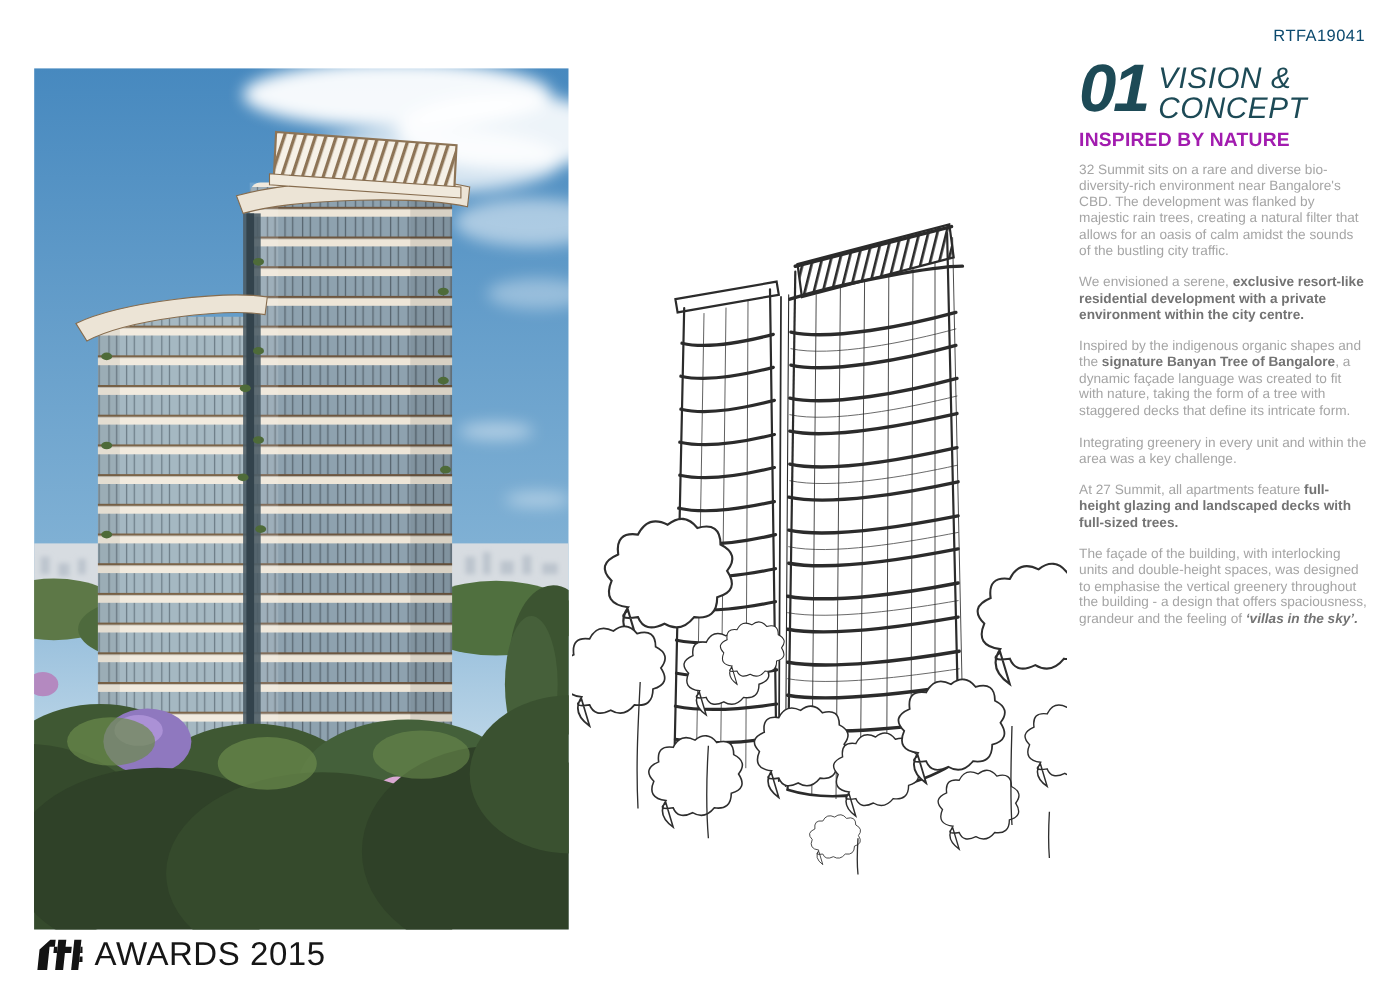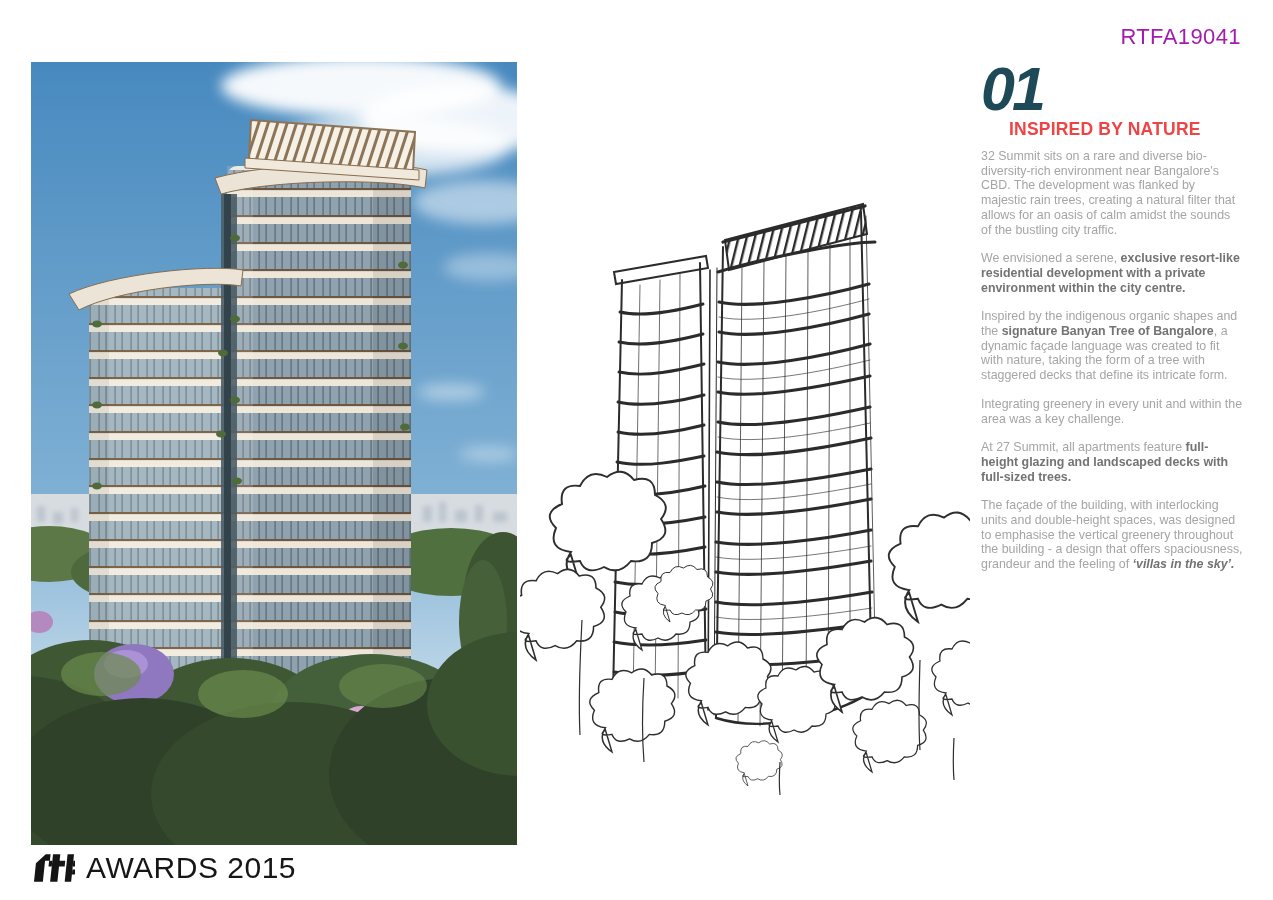--- a/index.html
+++ b/index.html
@@ -6,25 +6,25 @@
   body{font-family:"Liberation Sans", sans-serif; -webkit-font-smoothing:antialiased;}
   .board{position:relative;width:1273px;height:900px;background:#ffffff;overflow:hidden;}
 
   .photo-panel{position:absolute;left:31px;top:62px;width:486px;height:783px;}
   .photo-panel svg{display:block;width:100%;height:100%;}
 
   .sketch-panel{position:absolute;left:520px;top:150px;width:450px;height:650px;}
   .sketch-panel svg{display:block;width:100%;height:100%;}
 
   .right-col{position:absolute;left:981px;top:24px;width:262px;}
-  .entry-code{text-align:right;font-size:22px;color:#a21caf;letter-spacing:.4px;margin:0 2px 14px 0;}
+  .entry-code{text-align:right;font-size:15px;color:#0c4a6e;letter-spacing:.4px;margin:0 2px 14px 0;}
   .title-row{display:flex;align-items:flex-start;margin-top:4px;}
   .section-num{font-size:61px;line-height:.82;font-weight:bold;font-style:italic;color:#1d4a56;letter-spacing:-3px;}
   .section-title{font-style:italic;font-size:27px;line-height:1.0;color:#1d4a56;margin-left:10px;margin-top:3px;letter-spacing:.5px;}
-  .subtitle{font-weight:bold;font-size:17.5px;color:#ef4444;margin-top:5px;letter-spacing:.2px;margin-left:28px;}
+  .subtitle{font-weight:bold;font-size:17.5px;color:#a21caf;margin-top:5px;letter-spacing:.2px;}
   .paras{margin-top:9px;}
   .paras p{font-size:12.4px;line-height:14.7px;color:#a5a5a5;margin:0 0 14px 0;}
   .paras .b{font-weight:bold;color:#737373;}
   .paras .i{font-style:italic;}
 
   .footer{position:absolute;left:33px;top:846px;height:44px;display:flex;align-items:center;}
   .rtf-mark{width:42px;height:38px;margin-right:11px;}
   .awards-label{font-size:30px;color:#161616;letter-spacing:.5px;}
 </style>
 </head>
@@ -270,20 +270,24 @@
           <path d="M434,588 C433,606 433,618 434,630"></path>
         </g>
       </g>
     </svg>
   </div>
 
   <div class="right-col">
     <div class="entry-code">RTFA19041</div>
     <div class="title-row">
       <div class="section-num">01</div>
+      <div class="section-title">
+        <div>VISION &amp;</div>
+        <div>CONCEPT</div>
+      </div>
     </div>
     <div class="subtitle">INSPIRED BY NATURE</div>
     <div class="paras">
         <p><span>32 Summit sits on a rare and diverse bio-diversity-rich environment near Bangalore's CBD. The development was flanked by majestic rain trees, creating a natural filter that allows for an oasis of calm amidst the sounds of the bustling city traffic.</span></p>
         <p><span>We envisioned a serene, </span><span class="b">exclusive resort-like residential development with a private environment within the city centre.</span></p>
         <p><span>Inspired by the indigenous organic shapes and the </span><span class="b">signature Banyan Tree of Bangalore</span><span>, a dynamic façade language was created to fit with nature, taking the form of a tree with staggered decks that define its intricate form.</span></p>
         <p><span>Integrating greenery in every unit and within the area was a key challenge.</span></p>
         <p><span>At 27 Summit, all apartments feature </span><span class="b">full-height glazing and landscaped decks with full-sized trees.</span></p>
         <p><span>The façade of the building, with interlocking units and double-height spaces, was designed to emphasise the vertical greenery throughout the building - a design that offers spaciousness, grandeur and the feeling of </span><span class="b i">‘villas in the sky’.</span></p>
       </div>

